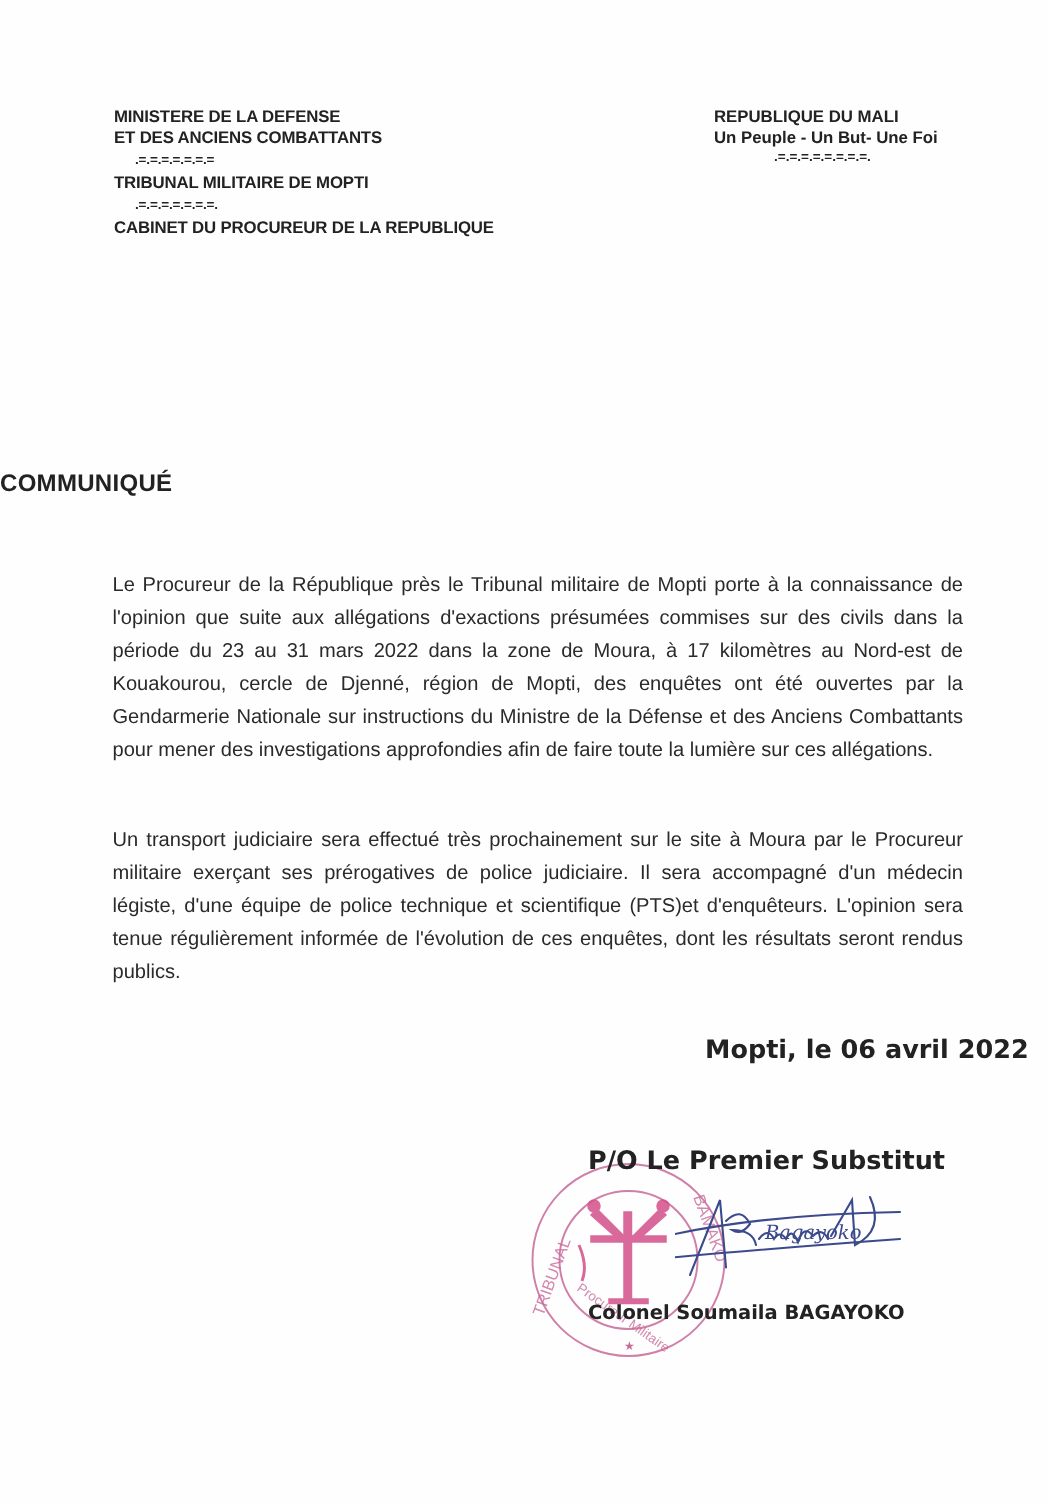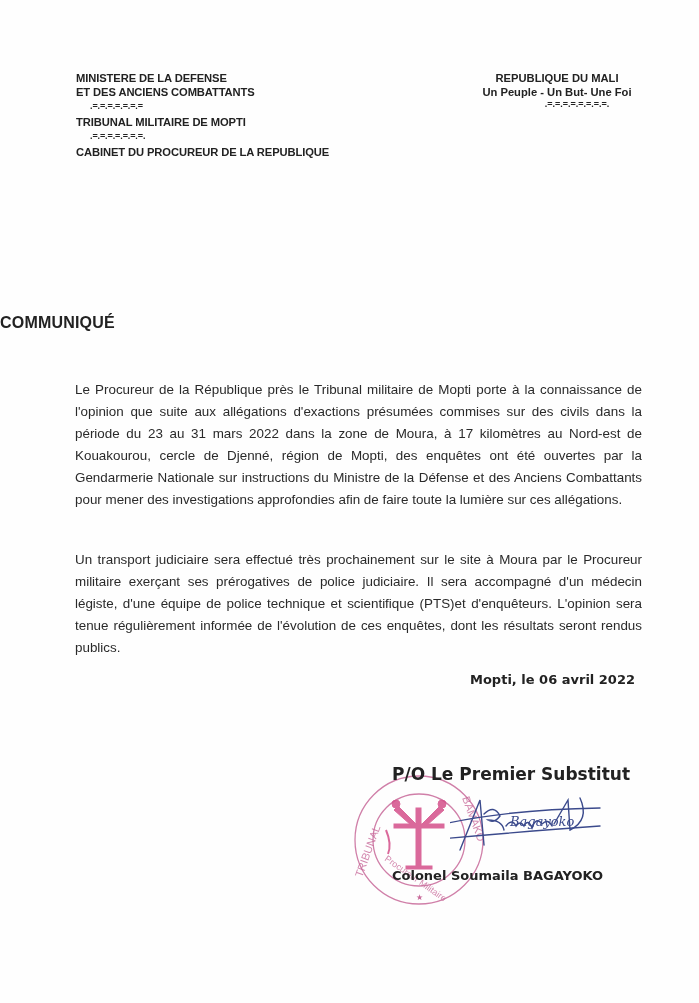--- a/index.html
+++ b/index.html
@@ -4,28 +4,28 @@
 <style>
   html, body { margin: 0; padding: 0; }
   body {
     width: 699px; height: 1003px; background: #fefefe; position: relative; overflow: hidden;
     font-family: "Liberation Sans", sans-serif; color: #1c1c1c;
   }
   .page { position: absolute; left: 0; top: 0; width: 611px; height: 1003px; }
   .hdr-left { position: absolute; left: 76px; top: 71px; font-weight: bold; font-size: 11.2px; line-height: 14px; color: #222; letter-spacing: -0.1px; }
   .hdr-left .sep { padding-left: 14px; font-size: 9px; line-height: 10px; margin: 2px 0 4px 0; }
   .hdr-left .line { white-space: nowrap; }
-  .hdr-right { position: absolute; left: 476px; top: 71px; font-weight: bold; font-size: 11.2px; line-height: 14px; color: #222; text-align: center; width: 162px; }
+  .hdr-right { position: absolute; left: 476px; top: 71px; font-weight: bold; font-size: 11.2px; line-height: 14px; color: #222; text-align: left; width: 162px; }
   .hdr-right .sep { font-size: 9px; padding-left: 40px; line-height: 10px; }
   .title { position: absolute; left: 0; width: 699px; top: 314px; font-weight: bold; font-size: 16px; color: #222; letter-spacing: 0.2px; }
   .body { position: absolute; left: 75px; width: 567px; font-size: 13.4px; line-height: 22px; color: #2a2a2a; text-align: justify; }
   .p1 { top: 379px; }
   .p2 { top: 549px; }
   .sig { position: absolute; font-family: "DejaVu Sans", sans-serif; font-weight: bold; color: #222; white-space: nowrap; }
-  .date { left: 470px; top: 672px; font-size: 13px; }
+  .date { left: 470px; top: 690px; font-size: 17px; }
   .role1 { left: 384px; top: 744px; font-size: 13px; }
   .role2 { left: 392px; top: 764px; font-size: 17px; }
   .name { left: 392px; top: 868px; font-size: 13px; text-align: center; }
   .stamp { position: absolute; left: 344px; top: 768px; width: 150px; height: 140px; }
   .signature { position: absolute; left: 450px; top: 790px; width: 160px; height: 70px; }
 </style>
 </head>
 <body>
 
 <div class="page">

